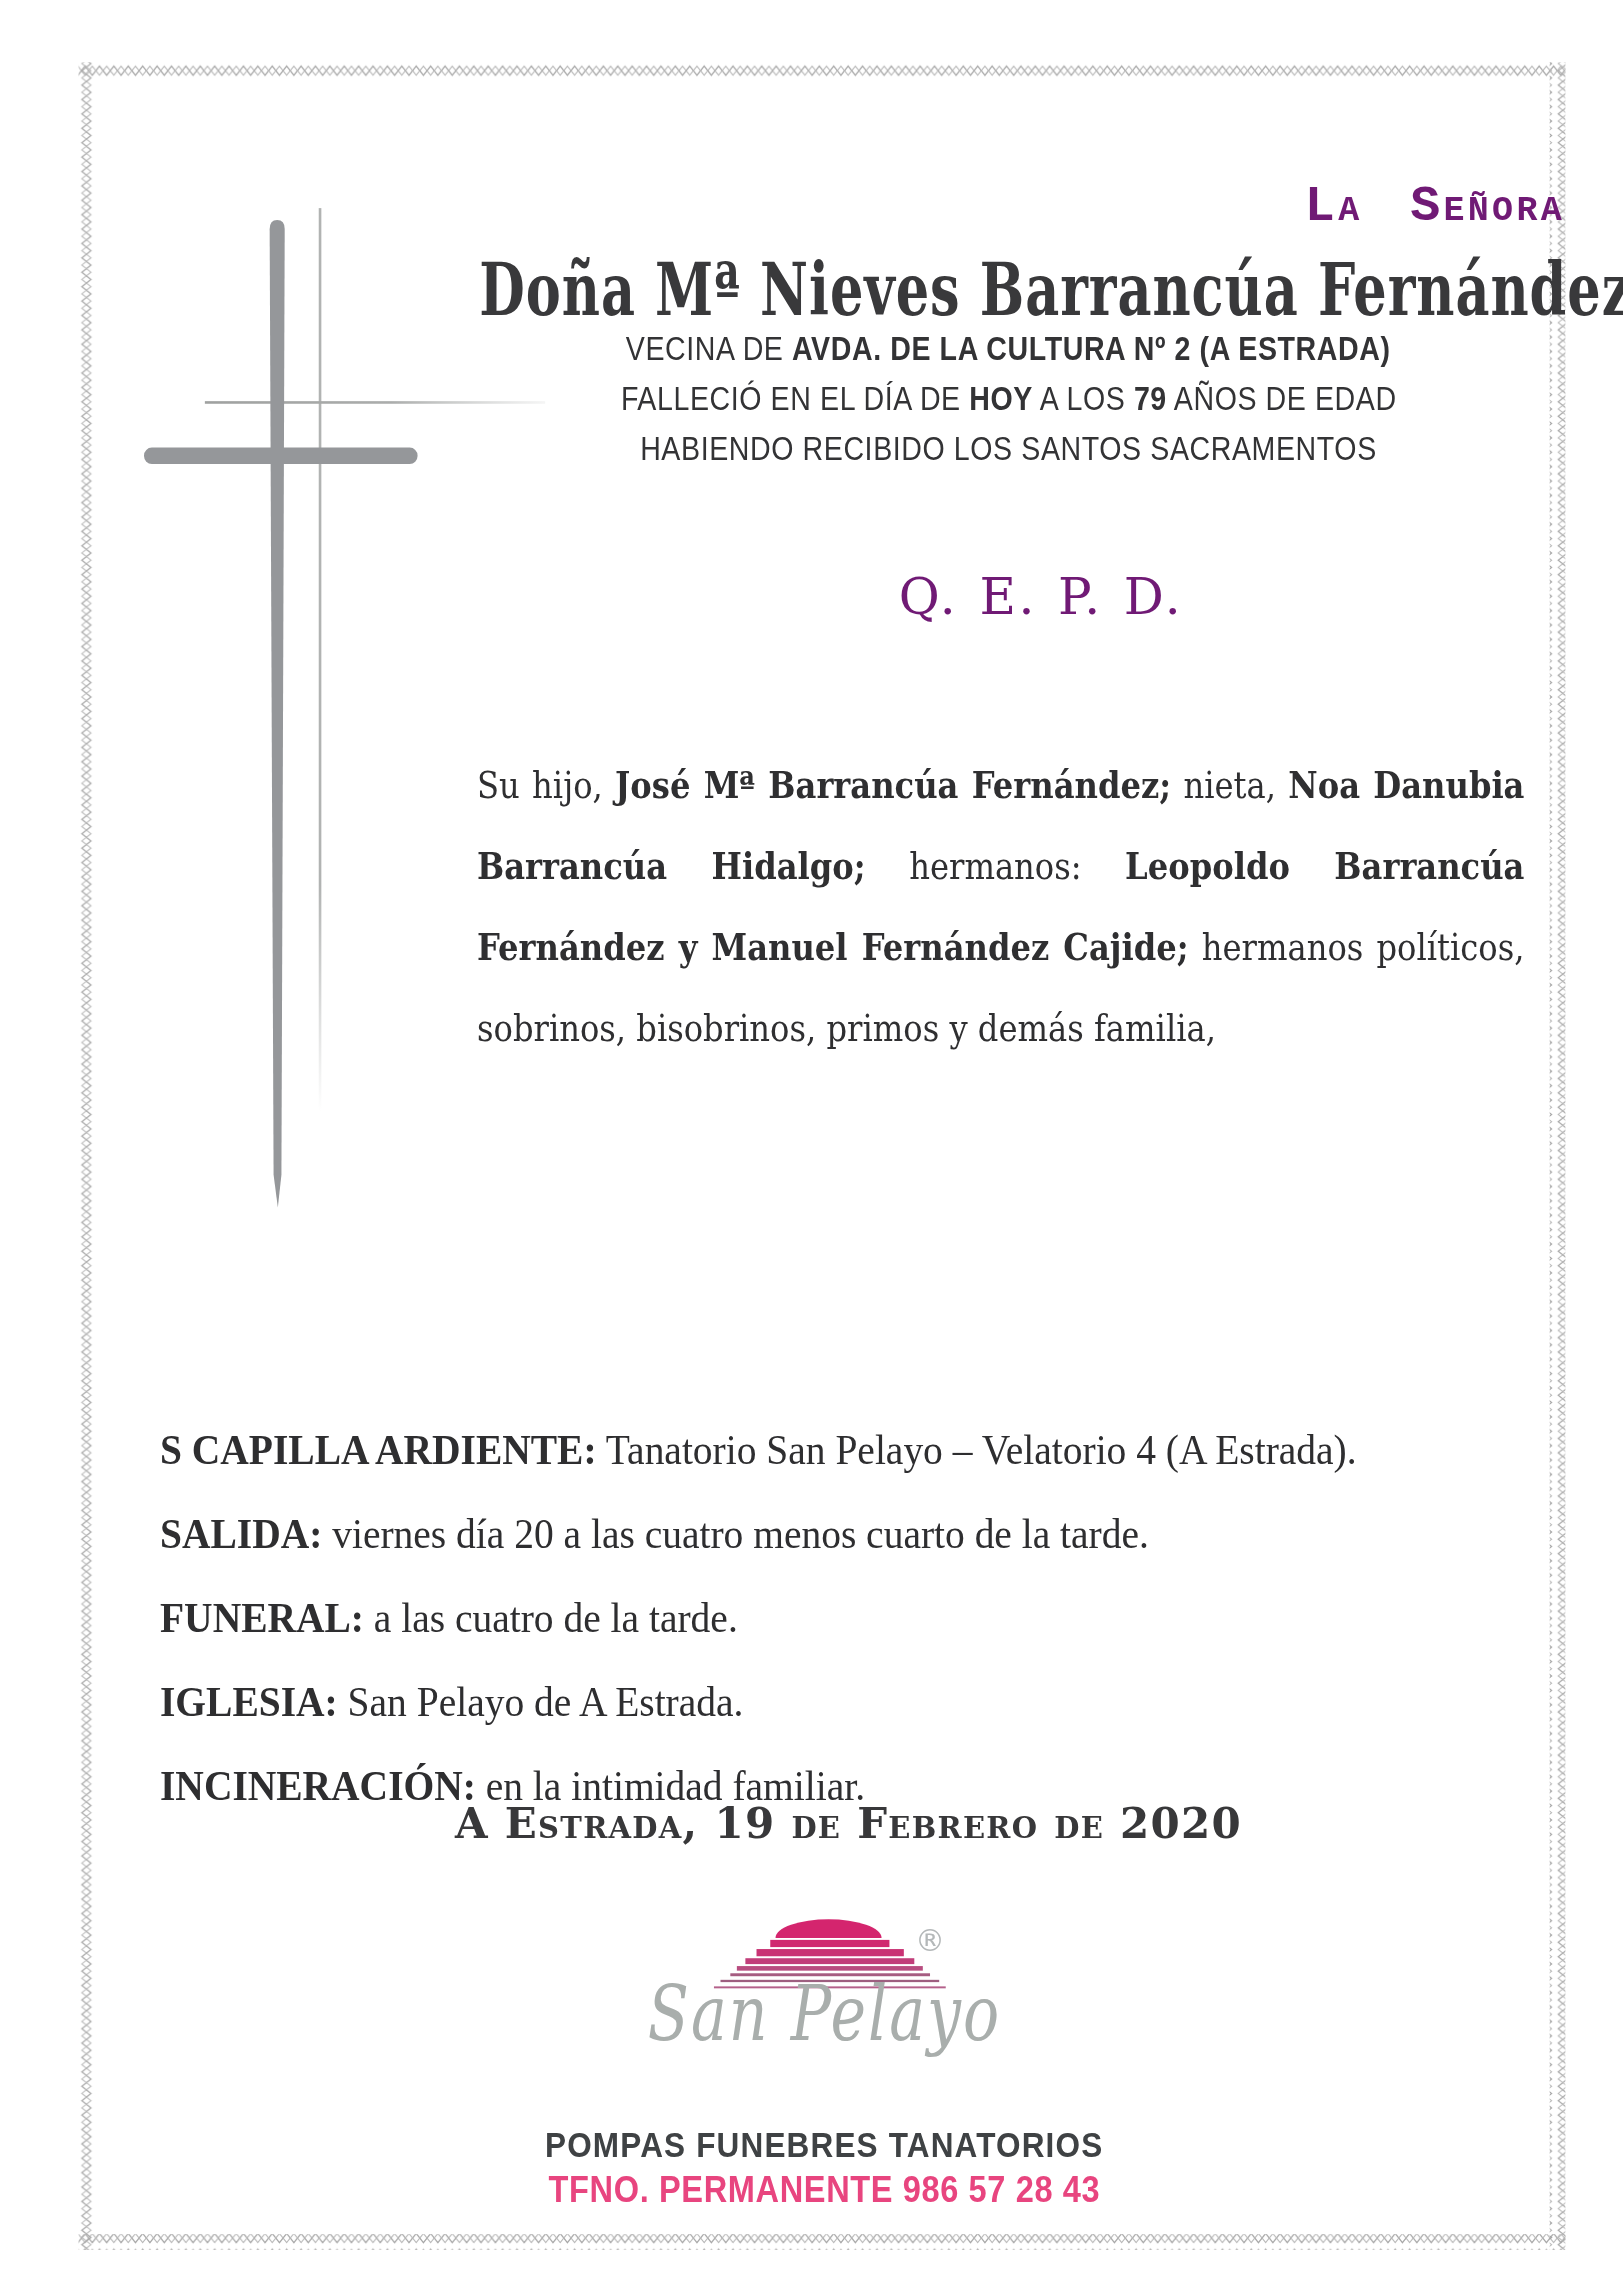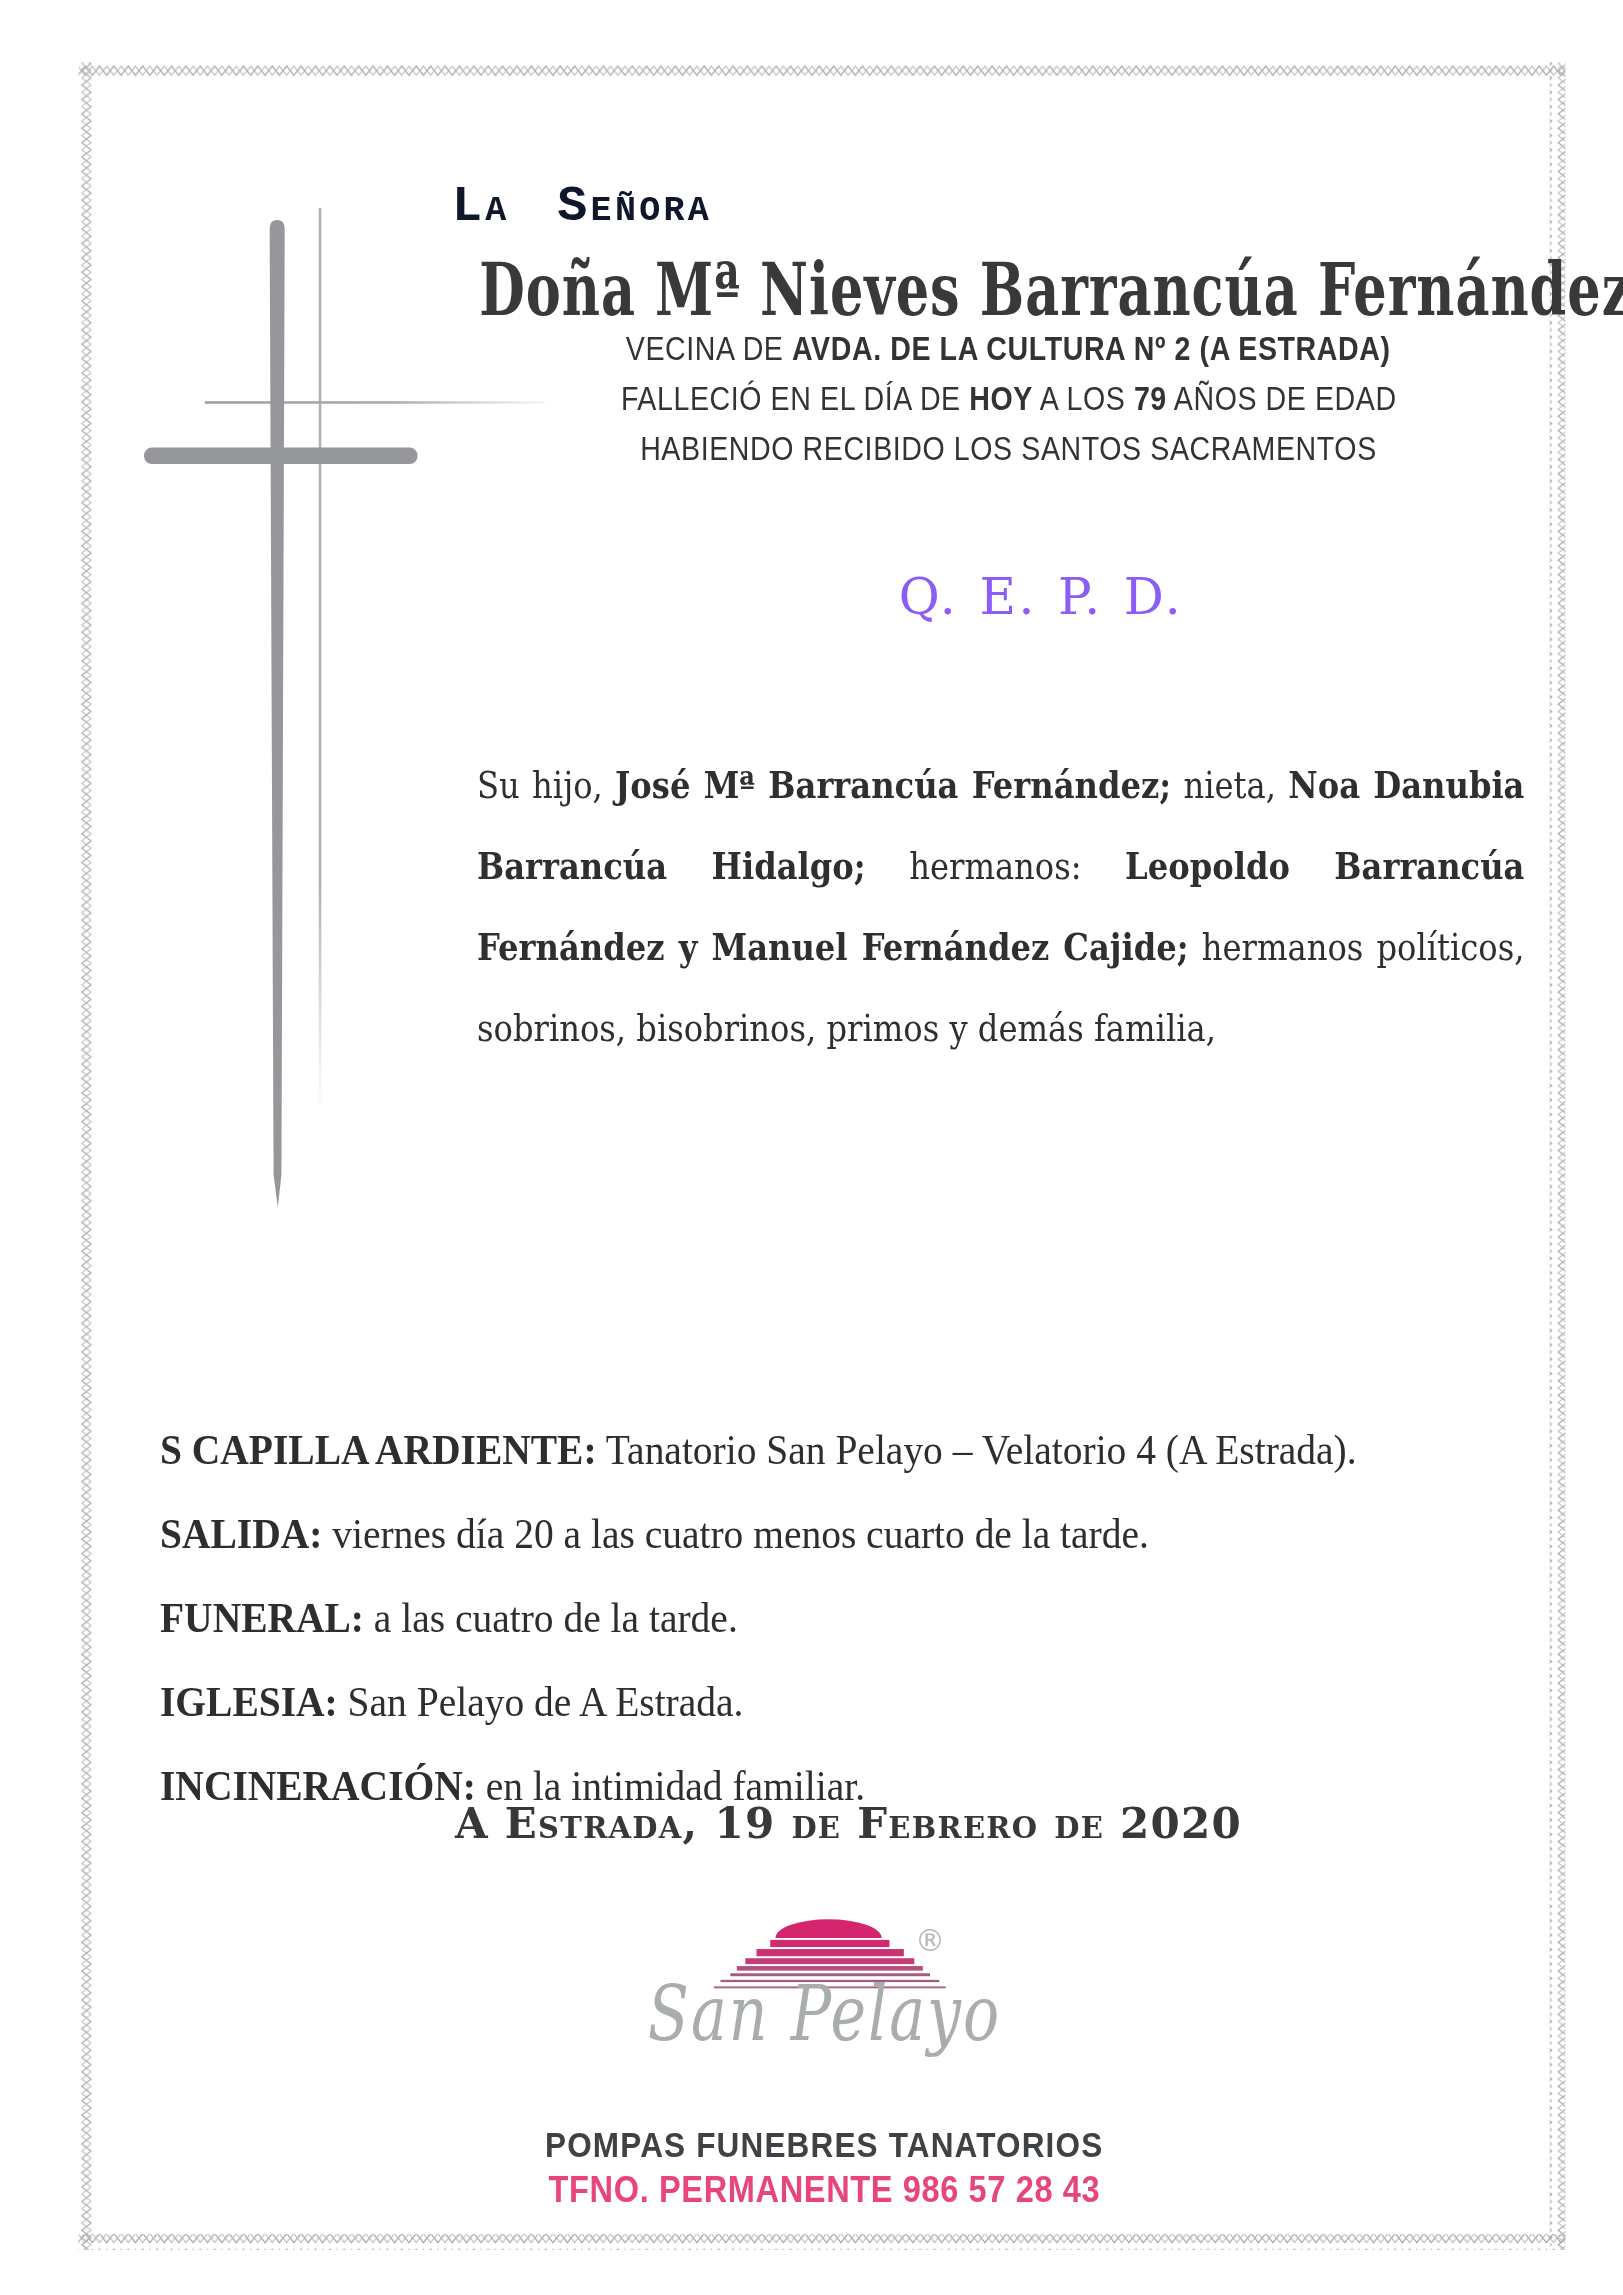--- a/index.html
+++ b/index.html
@@ -1,32 +1,32 @@
 <!DOCTYPE html>
 <html style="font-size:10.5px"><head>
 <meta charset="utf-8">
 <style>
   html,body{margin:0;padding:0;background:#e9e9e9;}
   .page{position:relative;width:1623px;height:2295px;background:#ffffff;overflow:hidden;
         font-family:"Liberation Serif",serif;color:#333;}
   .frame,.sun{position:absolute;}
   .frame{left:0;top:0;}
-  .la-senora{position:absolute;left:452px;top:178px;width:1113px;text-align:left;
+  .la-senora{position:absolute;left:452px;top:178px;width:1113px;text-align:right;
     font-family:"Liberation Mono",monospace;font-weight:bold;font-variant:small-caps;
-    font-size:50px;letter-spacing:3.3px;word-spacing:14.4px;color:#0f172a;}
+    font-size:50px;letter-spacing:3.3px;word-spacing:14.4px;color:#701a75;}
   .name-wrap{position:absolute;left:255px;top:246px;width:1505px;text-align:center;}
   .name{display:inline-block;transform:scaleX(.72);transform-origin:50% 50%;white-space:nowrap;
     font-family:"DejaVu Serif",serif;font-weight:bold;font-size:73px;letter-spacing:1.3px;color:#39393b;}
   .sublines{position:absolute;left:452px;top:331px;width:1113px;text-align:center;}
   .subline{font-size:34px;line-height:34px;margin-bottom:15px;}
   .cx{display:inline-block;transform:scaleX(.84);transform-origin:50% 50%;white-space:nowrap;
     font-family:"Liberation Sans",sans-serif;letter-spacing:0.7px;color:#333335;}
   .b{font-weight:bold;}
   .qepd{position:absolute;left:550px;top:568px;width:982px;text-align:center;
-    font-family:"DejaVu Serif",serif;font-size:50px;letter-spacing:2.6px;word-spacing:2.6px;color:#8b5cf6;}
+    font-family:"DejaVu Serif",serif;font-size:50px;letter-spacing:2.6px;word-spacing:2.6px;color:#701a75;}
   .family{position:absolute;left:477px;top:767px;width:1204px;transform:scaleX(.87);
     transform-origin:0 50%;font-family:"DejaVu Serif",serif;font-size:37px;color:#2f2f31;}
   .fline{width:100%;line-height:37px;margin-bottom:44px;text-align:left;}
   .fline.just{text-align:justify;text-align-last:justify;}
   .prayer-wrap{position:absolute;left:405px;top:1267px;}
   .prayer{display:inline-block;transform:scaleX(.92);transform-origin:0 50%;white-space:nowrap;
     font-family:"DejaVu Sans",sans-serif;font-size:37px;letter-spacing:0.7px;color:#3a3a3c;}
   .details{position:absolute;left:160px;top:1429px;width:1453px;}
   .dline{line-height:42px;margin-bottom:31px;}
   .dx{display:inline-block;transform:scaleX(.94);transform-origin:0 50%;white-space:nowrap;

